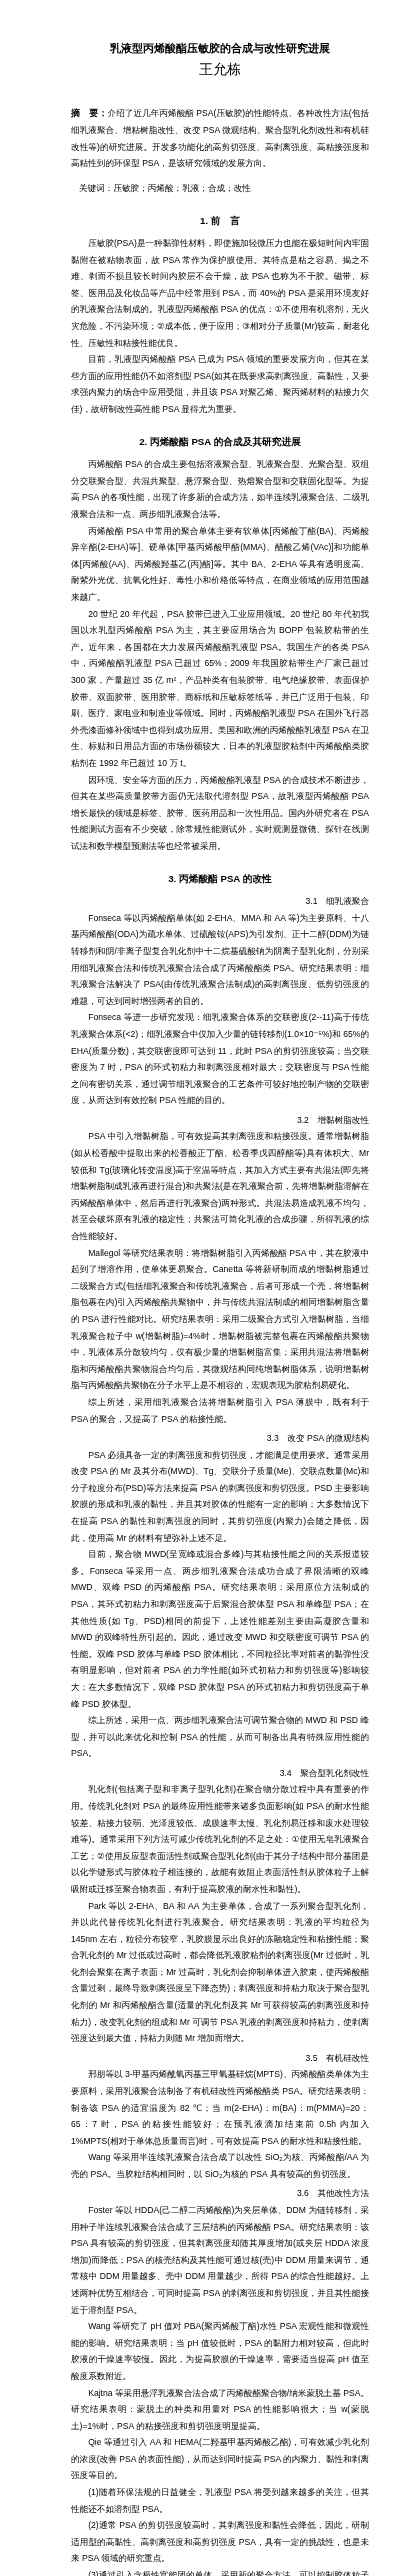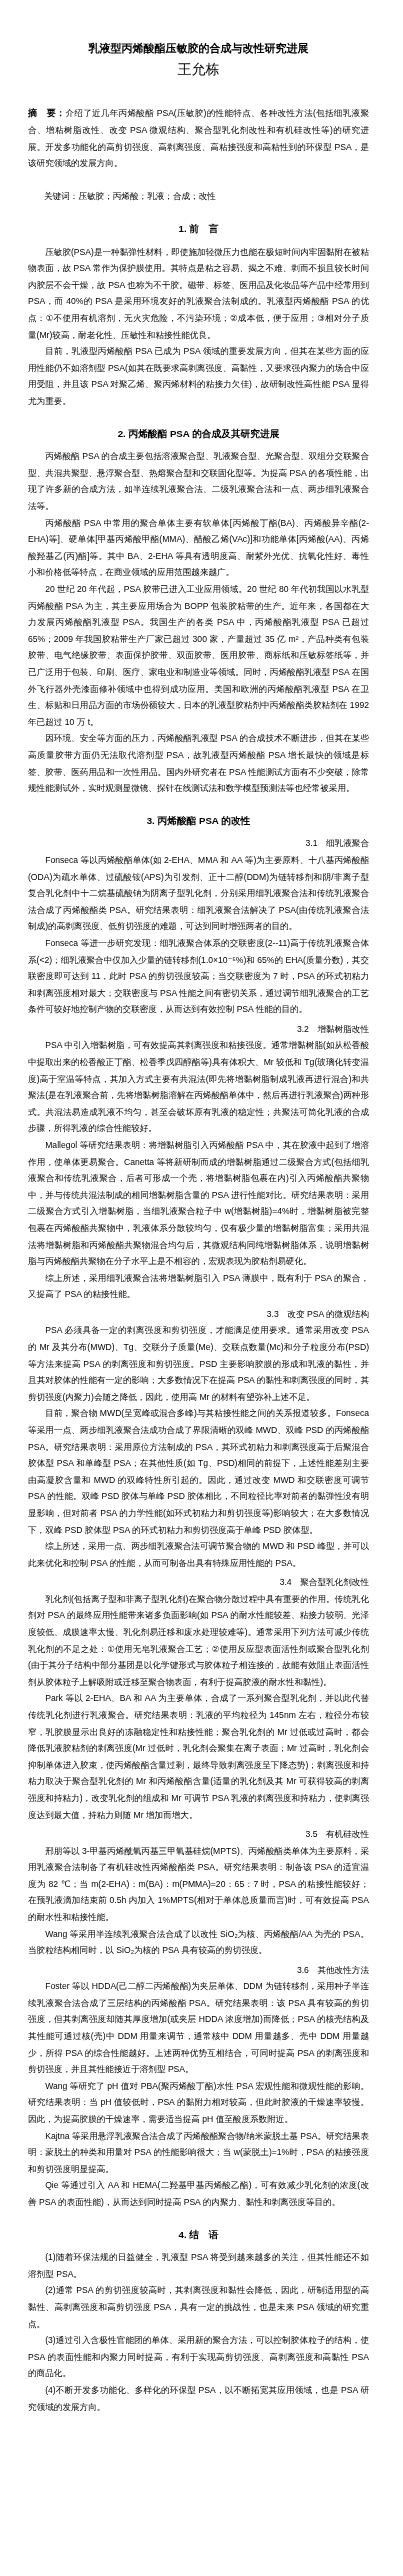--- a/index.html
+++ b/index.html
@@ -11,21 +11,21 @@
     width: 404px;
     height: 2576px;
     overflow: hidden;
     color: #000000;
     font-family: "Liberation Sans", "DejaVu Sans", sans-serif;
   }
   .page {
     box-sizing: border-box;
     width: 404px;
     height: 2576px;
-    padding: 41px 35px 0 28px;
+    padding: 41px 35px 0 71px;
     font-size: 8.6px;
     line-height: 16.6px;
     text-align: justify;
   }
   .doc-title {
     text-align: center;
     font-size: 11px;
     font-weight: bold;
     line-height: 15px;
     margin: 0 0 8px 0;
@@ -37,21 +37,21 @@
     margin: 0 0 30px 0;
   }
   .abstract {
     margin: 0;
   }
   .abstract-label {
     font-weight: bold;
     font-size: 9.1px;
   }
   .keywords {
-    margin: 16px;
+    margin: 8px;
   }
   .blk { margin: 0; }
   .blk.h1 {
     font-weight: bold;
     font-size: 9.7px;
     line-height: 17px;
     text-align: center;
     margin: 15.4px 0 6.3px 0;
   }
   .blk.h2 {
@@ -102,21 +102,20 @@
       <div class="blk p">乳化剂(包括离子型和非离子型乳化剂)在聚合物分散过程中具有重要的作用。传统乳化剂对 PSA 的最终应用性能带来诸多负面影响(如 PSA 的耐水性能较差、粘接力较弱、光泽度较低、成膜速率太慢、乳化剂易迁移和废水处理较难等)。通常采用下列方法可减少传统乳化剂的不足之处：①使用无皂乳液聚合工艺；②使用反应型表面活性剂或聚合型乳化剂(由于其分子结构中部分基团是以化学键形式与胶体粒子相连接的，故能有效阻止表面活性剂从胶体粒子上解吸附或迁移至聚合物表面，有利于提高胶液的耐水性和黏性)。</div>
       <div class="blk p">Park 等以 2-EHA、BA 和 AA 为主要单体，合成了一系列聚合型乳化剂，并以此代替传统乳化剂进行乳液聚合。研究结果表明：乳液的平均粒径为 145nm 左右，粒径分布较窄，乳胶膜显示出良好的冻融稳定性和粘接性能；聚合乳化剂的 Mr 过低或过高时，都会降低乳液胶粘剂的剥离强度(Mr 过低时，乳化剂会聚集在离子表面；Mr 过高时，乳化剂会抑制单体进入胶束，使丙烯酸酯含量过剩，最终导致剥离强度呈下降态势)；剥离强度和持粘力取决于聚合型乳化剂的 Mr 和丙烯酸酯含量(适量的乳化剂及其 Mr 可获得较高的剥离强度和持粘力)，改变乳化剂的组成和 Mr 可调节 PSA 乳液的剥离强度和持粘力，使剥离强度达到最大值，持粘力则随 Mr 增加而增大。</div>
       <div class="blk h2">3.5　有机硅改性</div>
       <div class="blk p">邢朋等以 3-甲基丙烯酰氧丙基三甲氧基硅烷(MPTS)、丙烯酸酯类单体为主要原料，采用乳液聚合法制备了有机硅改性丙烯酸酯类 PSA。研究结果表明：制备该 PSA 的适宜温度为 82 ℃；当 m(2-EHA)：m(BA)：m(PMMA)=20：65：7 时，PSA 的粘接性能较好；在预乳液滴加结束前 0.5h 内加入 1%MPTS(相对于单体总质量而言)时，可有效提高 PSA 的耐水性和粘接性能。</div>
       <div class="blk p">Wang 等采用半连续乳液聚合法合成了以改性 SiO₂为核、丙烯酸酯/AA 为壳的 PSA。当胶粒结构相同时，以 SiO₂为核的 PSA 具有较高的剪切强度。</div>
       <div class="blk h2">3.6　其他改性方法</div>
       <div class="blk p">Foster 等以 HDDA(己二醇二丙烯酸酯)为夹层单体、DDM 为链转移剂，采用种子半连续乳液聚合法合成了三层结构的丙烯酸酯 PSA。研究结果表明：该 PSA 具有较高的剪切强度，但其剥离强度却随其厚度增加(或夹层 HDDA 浓度增加)而降低；PSA 的核壳结构及其性能可通过核(壳)中 DDM 用量来调节，通常核中 DDM 用量越多、壳中 DDM 用量越少，所得 PSA 的综合性能越好。上述两种优势互相结合，可同时提高 PSA 的剥离强度和剪切强度，并且其性能接近于溶剂型 PSA。</div>
       <div class="blk p">Wang 等研究了 pH 值对 PBA(聚丙烯酸丁酯)水性 PSA 宏观性能和微观性能的影响。研究结果表明：当 pH 值较低时，PSA 的黏附力相对较高，但此时胶液的干燥速率较慢。因此，为提高胶膜的干燥速率，需要适当提高 pH 值至酸度系数附近。</div>
       <div class="blk p">Kajtna 等采用悬浮乳液聚合法合成了丙烯酸酯聚合物/纳米蒙脱土基 PSA。研究结果表明：蒙脱土的种类和用量对 PSA 的性能影响很大；当 w(蒙脱土)=1%时，PSA 的粘接强度和剪切强度明显提高。</div>
       <div class="blk p">Qie 等通过引入 AA 和 HEMA(二羟基甲基丙烯酸乙酯)，可有效减少乳化剂的浓度(改善 PSA 的表面性能)，从而达到同时提高 PSA 的内聚力、黏性和剥离强度等目的。</div>
-      <div class="blk h1">4. 结　语</div>
       <div class="blk p">(1)随着环保法规的日益健全，乳液型 PSA 将受到越来越多的关注，但其性能还不如溶剂型 PSA。</div>
       <div class="blk p">(2)通常 PSA 的剪切强度较高时，其剥离强度和黏性会降低，因此，研制适用型的高黏性、高剥离强度和高剪切强度 PSA，具有一定的挑战性，也是未来 PSA 领域的研究重点。</div>
       <div class="blk p">(3)通过引入含极性官能团的单体、采用新的聚合方法，可以控制胶体粒子的结构，使 PSA 的表面性能和内聚力同时提高，有利于实现高剪切强度、高剥离强度和高黏性 PSA 的商品化。</div>
       <div class="blk p">(4)不断开发多功能化、多样化的环保型 PSA，以不断拓宽其应用领域，也是 PSA 研究领域的发展方向。</div>
     </div>
 
 </div>
 
 
 </body></html>

